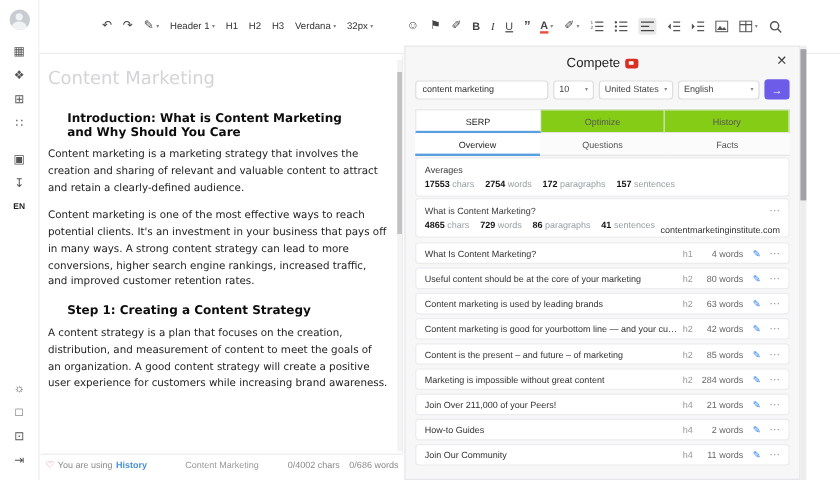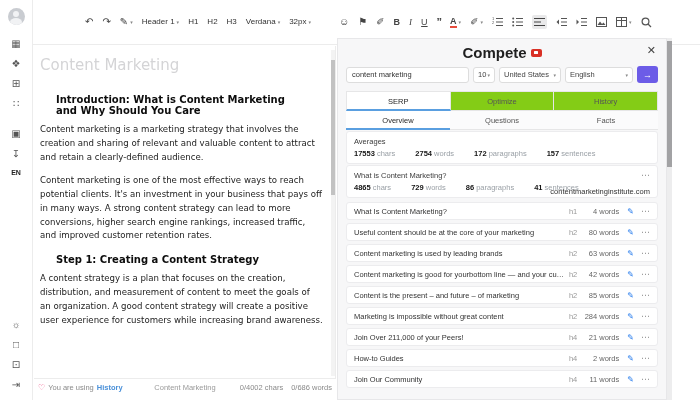--- a/index.html
+++ b/index.html
@@ -50,46 +50,46 @@
              display:flex;align-items:center;padding:0 4px;box-sizing:border-box;font-size:7.5px;color:#8a8a8a;z-index:3}
   .heart{color:#f06292;font-size:8px;margin-right:3px}
   .brand{color:#4a90d9;font-weight:bold;margin-left:3px;cursor:pointer}
   .sb-center{position:absolute;left:0;right:0;text-align:center;color:#9a9a9a;pointer-events:none}
   .sb-right{margin-left:auto;display:flex;gap:8px;color:#8a8a8a}
 
   
   .panel{position:absolute;left:337px;top:38px;width:330px;height:362px;background:#f7f7f8;
          border:1px solid #e7e7e9;box-sizing:border-box;padding:6px 8px;overflow:hidden;z-index:2}
   .panel-head{position:relative;height:15px;display:flex;align-items:center;justify-content:center}
-  .panel-title{font-weight:bold;font-size:15px;color:#1f1f1f}
+  .panel-title{font-weight:normal;font-size:11px;color:#1f1f1f}
   .badge{width:11px;height:8px;background:#d93025;border-radius:2px;margin-left:4px;position:relative}
   .badge::after{content:"";position:absolute;left:3.5px;top:2.5px;width:4px;height:3px;background:#fff;border-radius:0.5px}
   .panel-close{position:absolute;right:2px;top:-1px;font-size:11px;color:#444;cursor:pointer}
   .search-row{display:flex;gap:4px;margin-top:6px;align-items:center}
   .q-input{flex:1;height:16px;background:#fff;border:1px solid #ddd;border-radius:3px;font-size:7.5px;color:#333;
            padding:0 5px;font-family:"Liberation Sans",sans-serif;outline:none;box-sizing:border-box}
   .mini-select{height:16px;background:#fff;border:1px solid #ddd;border-radius:3px;display:flex;align-items:center;
                justify-content:space-between;padding:0 4px;box-sizing:border-box;font-size:7.5px;color:#444;cursor:pointer}
-  .w-num{width:22px}.w-country{width:62px}.w-lang{width:68px}
+  .w-num{width:34px}.w-country{width:62px}.w-lang{width:68px}
   .go-btn{width:21px;height:17px;background:#6c5ce7;border:none;border-radius:3px;color:#fff;font-size:9px;
           display:flex;align-items:center;justify-content:center;cursor:pointer}
   .tabs{display:flex;margin-top:8px}
   .tab{flex:1;text-align:center;padding:5px 0 4px;background:#84cc16;color:#555;font-size:7.5px;
        border:1px solid #e6e6e7;border-left:none;cursor:pointer}
   .tab:first-child{border-left:1px solid #e6e6e7}
   .tab.active{background:#fff;color:#1f1f1f;border-bottom:2px solid #5a9fe0;padding-bottom:3px}
   .subtabs{display:flex}
   .subtab{flex:1;text-align:center;padding:5px 0 4px;background:#fbfbfc;color:#555;font-size:7.5px;
           border-bottom:1px solid #e6e6e7;cursor:pointer}
   .subtab.active{background:#fff;color:#1f1f1f;border-bottom:2px solid #5a9fe0;padding-bottom:3px}
   .card{background:#fff;border:1px solid #ececee;border-radius:3px;padding:5px 7px;margin-top:1px}
   .card-label{font-size:7.5px;color:#3c3c3c}
   .card-head{display:flex;align-items:center}
   .dots{margin-left:auto;color:#999;font-size:9px;line-height:0.5;cursor:pointer}
-  .stats{margin-top:3px;display:flex;gap:20px;font-size:7.5px;color:#9aa0a6;align-items:baseline;flex-wrap:nowrap}
+  .stats{margin-top:3px;display:flex;gap:9px;font-size:7.5px;color:#9aa0a6;align-items:baseline;flex-wrap:nowrap}
   .stats b{color:#141414}
   .domain{margin-left:auto;color:#333;font-size:7.5px}
   .rows{margin-top:6px;display:flex;flex-direction:column;gap:3px}
   .srow{background:#fff;border:1px solid #ececee;border-radius:3px;height:16px;display:flex;align-items:center;
         padding:0 7px;font-size:7.5px;cursor:pointer}
   .srow-label{flex:1;color:#333;white-space:nowrap;overflow:hidden;text-overflow:ellipsis}
   .srow-tag{color:#999;width:12px;text-align:right}
   .srow-words{width:42px;text-align:right;color:#666}
   .srow-edit{color:#2f80ed;margin-left:8px;font-size:8px}
   .srow-more{color:#999;margin-left:7px;font-size:9px}

